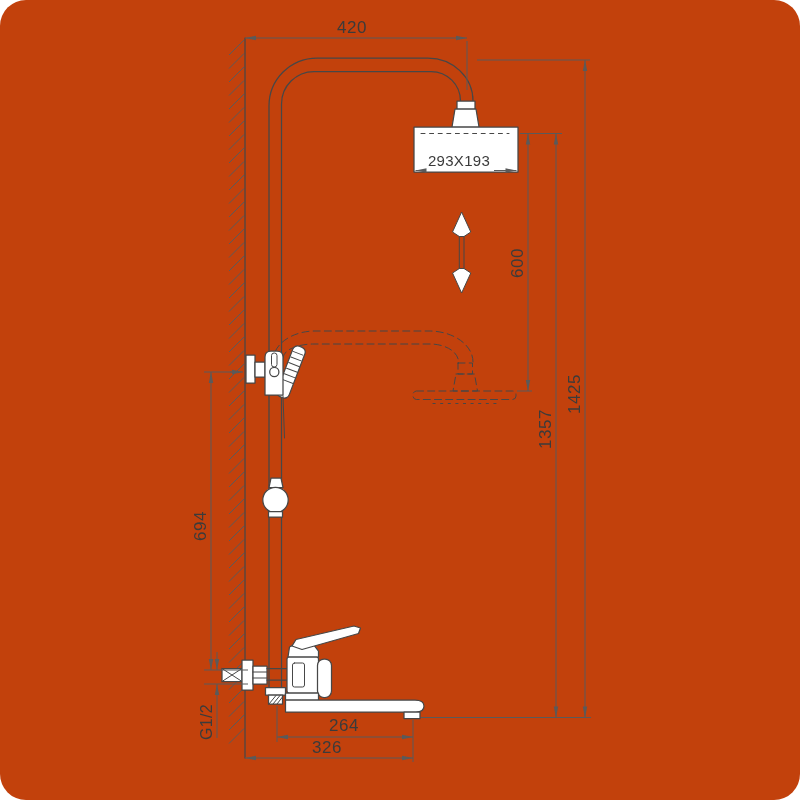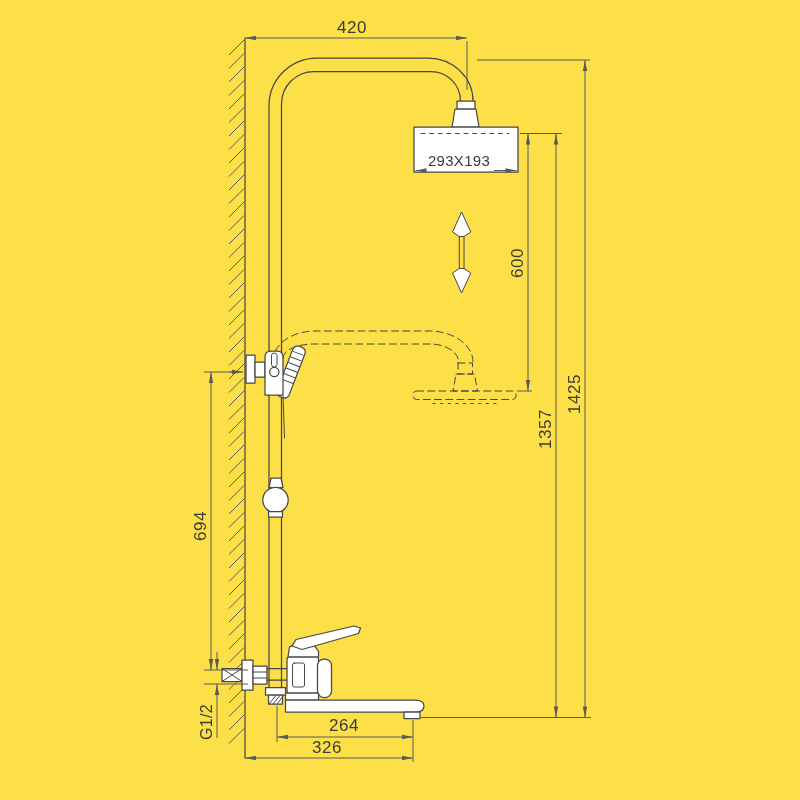--- a/index.html
+++ b/index.html
@@ -1,16 +1,16 @@
 <!DOCTYPE html>
 <html><head>
 <meta charset="utf-8">
 <style>
   html,body{margin:0;padding:0;background:#ffffff;}
-  .page{width:800px;height:800px;background:#fde047;position:relative;font-family:"Liberation Sans",sans-serif;}
+  .page{width:800px;height:800px;background:#c2410c;position:relative;font-family:"Liberation Sans",sans-serif;border-radius:26px;}
   svg{display:block;}
   .ol{fill:none;stroke:#474747;stroke-width:1.25;stroke-linejoin:round;stroke-linecap:round;}
   .olf{fill:#ffffff;stroke:#474747;stroke-width:1.25;stroke-linejoin:round;}
   .dim{fill:none;stroke:#5a5a5a;stroke-width:1;stroke-linecap:butt;}
   .dash{stroke-dasharray:7 4.2;}
   .spray{stroke-dasharray:4 4.6;}
   .dots{stroke-dasharray:2.2 5.4;stroke-linecap:round;}
   .thin{stroke-width:1;}
   text{fill:#3b3b3b;}
   .t17{font-size:17px;letter-spacing:.5px;}

